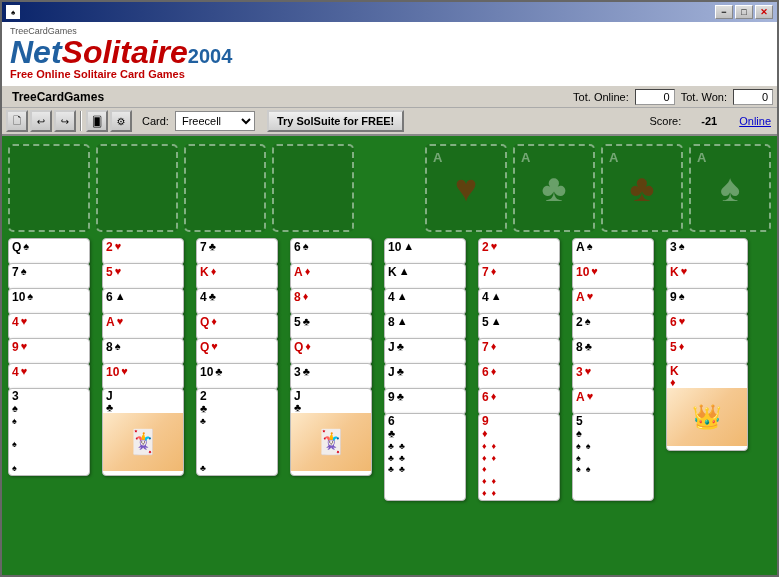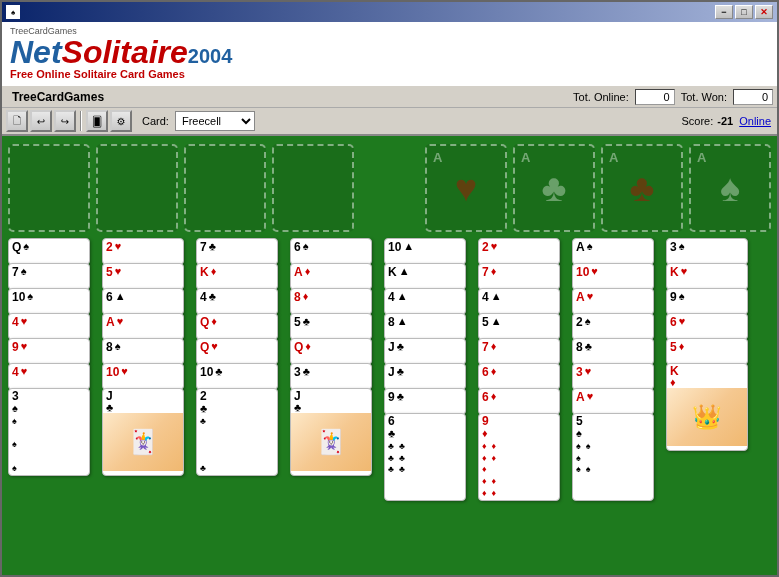--- a/index.html
+++ b/index.html
@@ -236,21 +236,22 @@
       <div class="tb-btn" title="Redo">↪</div>
       <div class="tb-sep"></div>
       <div class="tb-btn" title="Deal">🂠</div>
       <div class="tb-btn" title="Options">⚙</div>
       <span style="margin-left:8px; font-size:11px; margin-right:4px;">Card:</span>
       <select id="game-select" style="height:20px;font-size:11px;width:80px;border:1px solid #888;">
         <option>Freecell</option>
         <option>Klondike</option>
         <option>Spider</option>
       </select>
-      <div style="margin-left:auto;display:flex;align-items:center;gap:4px;font-size:11px;justify-content:space-between;">
+      <button class="tb-btn" style="width:auto;padding:0 8px;font-weight:bold;font-size:11px;margin-left:10px;height:22px;background:linear-gradient(to bottom,#f0f0f0,#d0d0d0);border:2px outset #ccc;cursor:pointer;">Try SolSuite for FREE!</button>
+      <div style="margin-left:auto;display:flex;align-items:center;gap:20px;font-size:11px;justify-content:space-between;">
         <span>Score:</span>
         <span style="font-weight:bold;">-21</span>
         <button style="background:none;border:none;font-size:11px;cursor:pointer;color:#0000cc;text-decoration:underline;padding:0 2px;">Online</button>
       </div>
     </div>
   </div>
 
   <div id="game-table">
 
     <div id="freecells-foundations">

